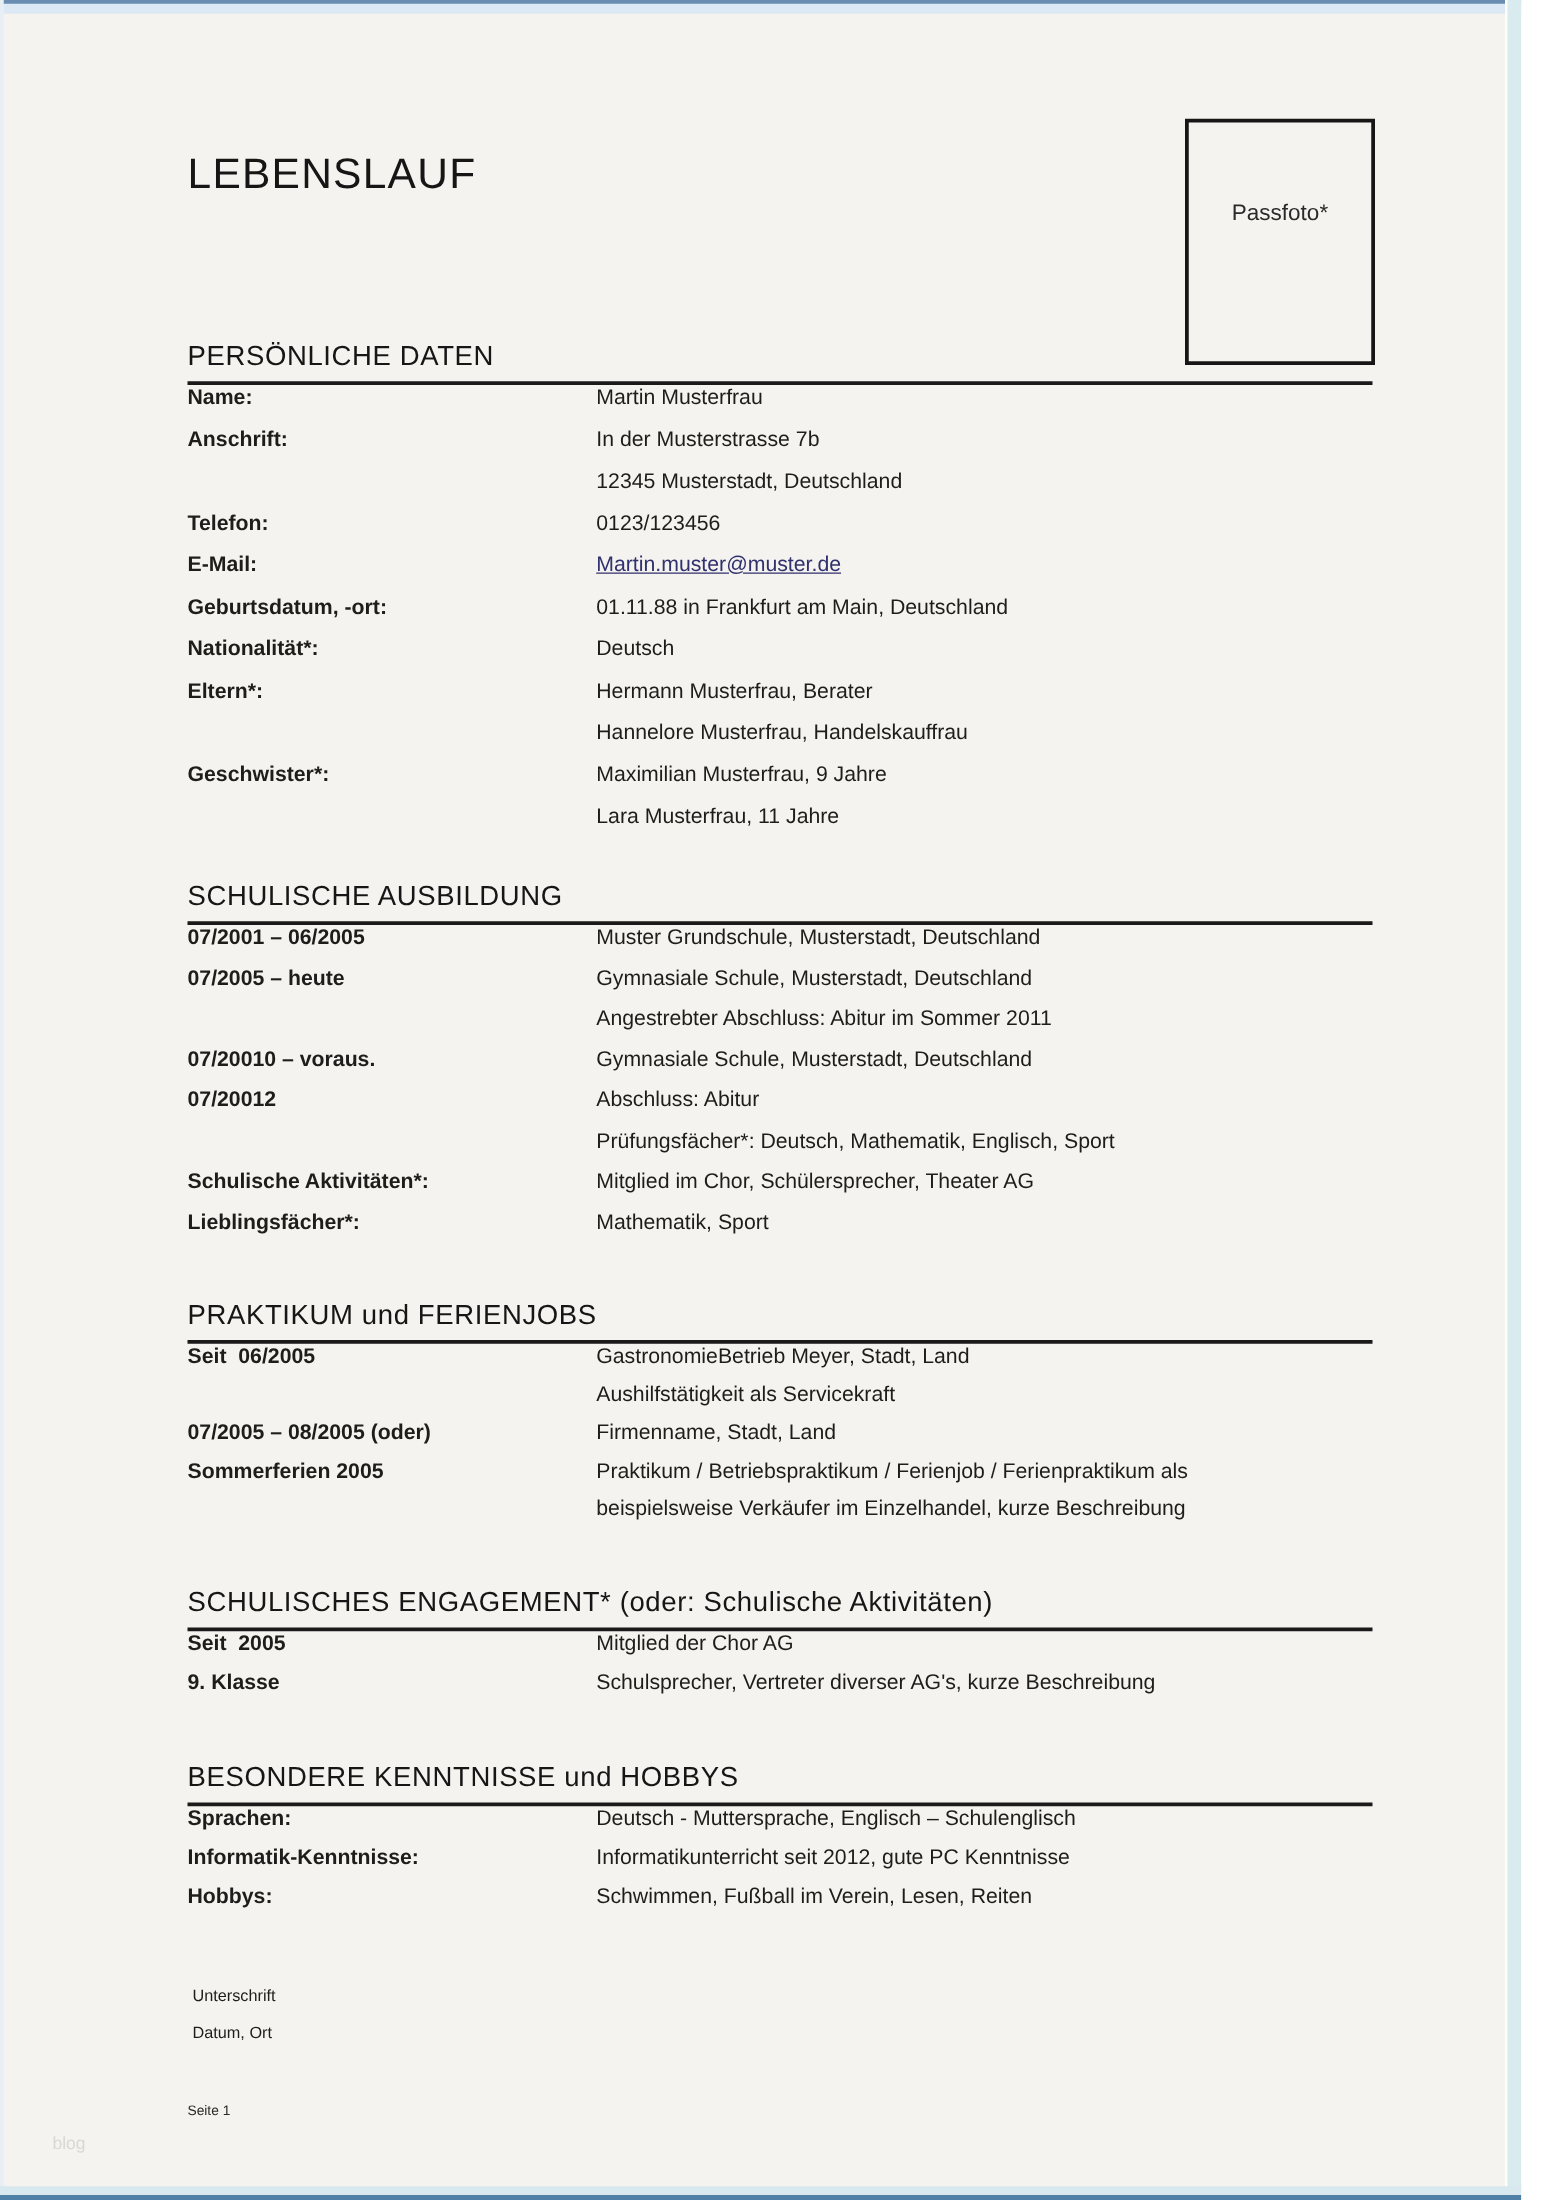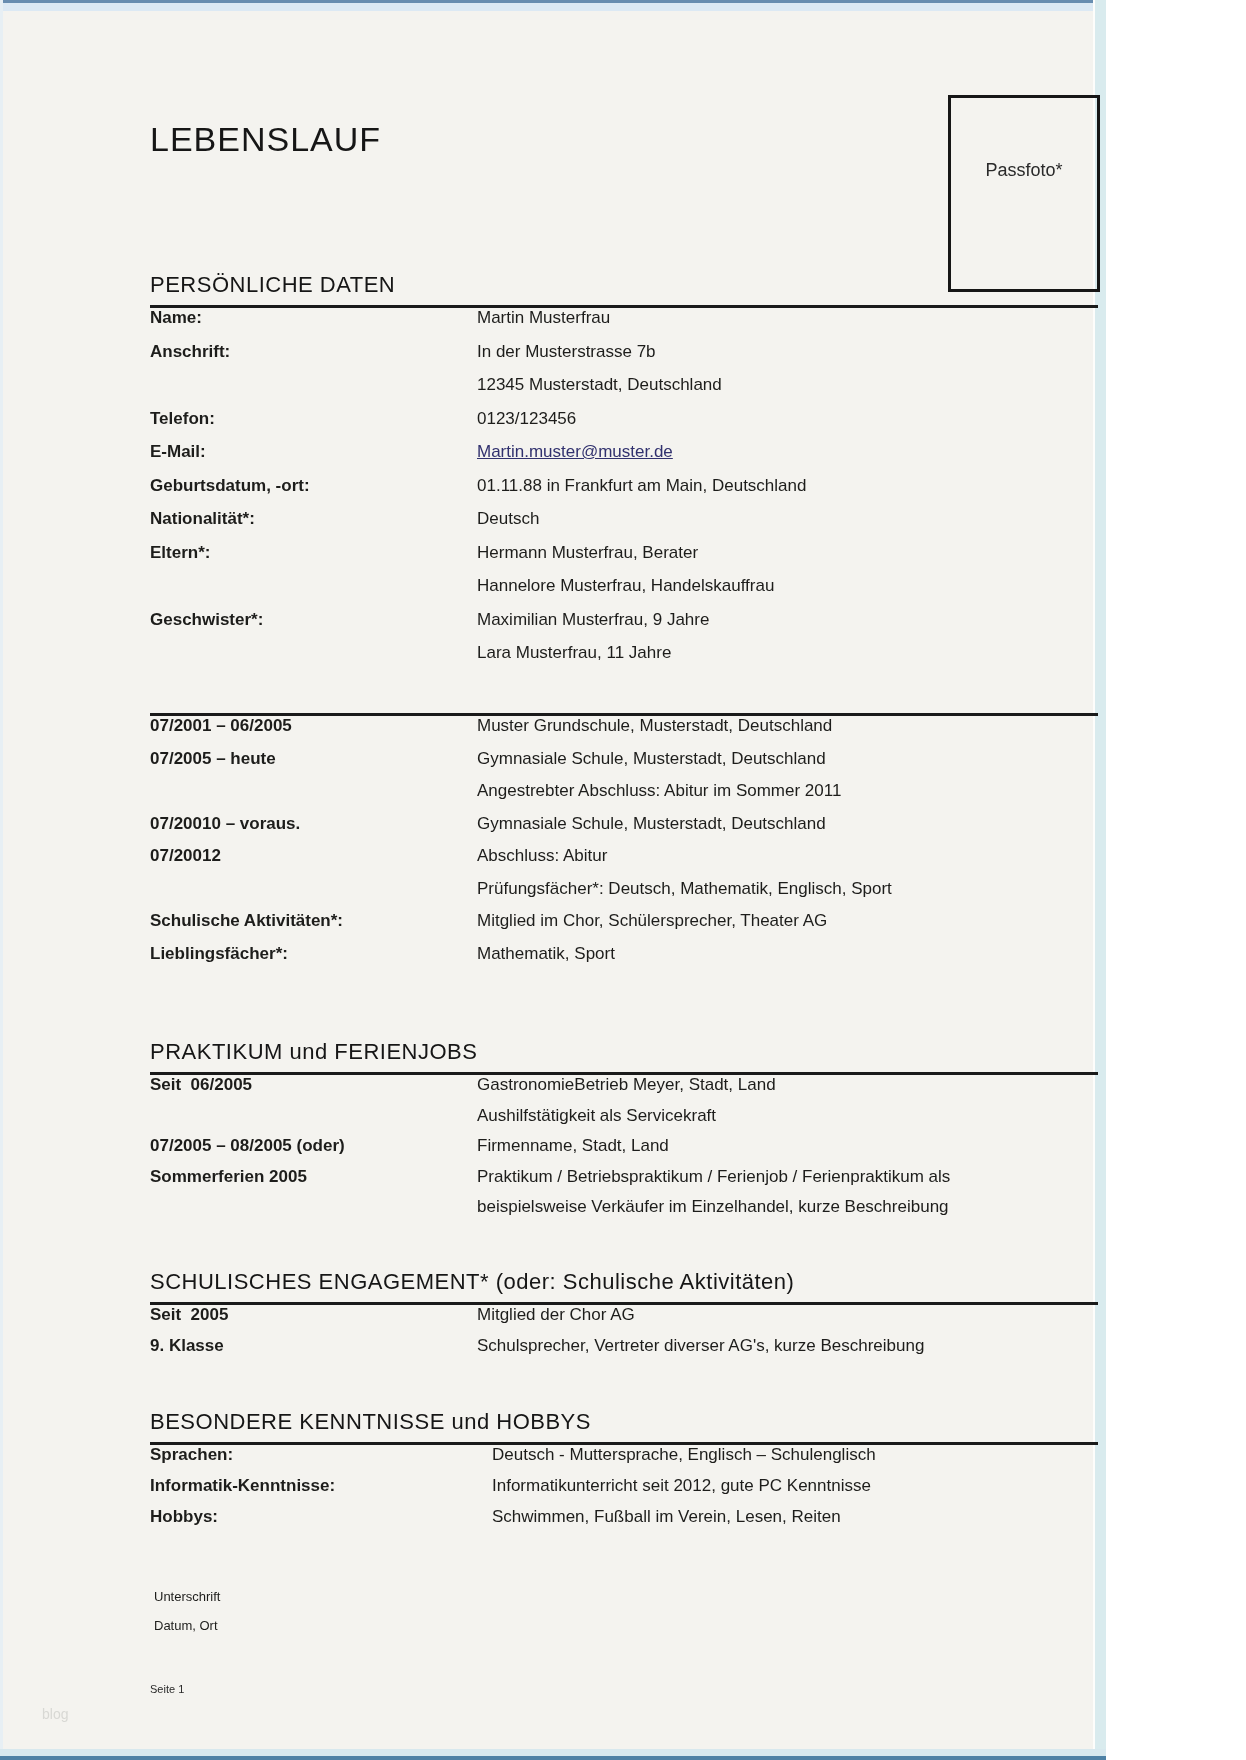--- a/index.html
+++ b/index.html
@@ -1,18 +1,18 @@
 <!DOCTYPE html>
 <html><head>
 <meta charset="utf-8">
 <style>
   html,body{margin:0;padding:0;background:#ffffff;}
   .sheet{
     position:relative;
-    width:1106px;height:1760px;
+    width:1217px;height:1760px;
     background:#f4f3ef;
     color:#1d1d1b;
     font-family:"Liberation Sans",sans-serif;
     overflow:hidden;
     box-sizing:border-box;
   }
   
   .edge-top{position:absolute;top:0;left:0;right:0;height:11px;background:#dce9f4;border-top:3px solid #688db0;box-sizing:border-box;}
   .edge-bottom{position:absolute;bottom:0;left:0;right:0;height:11px;background:#d7e8ee;border-bottom:4px solid #4e81a5;box-sizing:border-box;}
   .edge-right{position:absolute;top:0;right:0;bottom:0;width:11px;background:#d9ebee;border-left:2px solid #fdfdfb;}
@@ -30,21 +30,21 @@
   .section{position:absolute;left:150px;width:948px;font-size:17px;}
   .section h2{margin:0;font-size:22px;font-weight:400;letter-spacing:.5px;line-height:24px;color:#161616;}
   .rule{height:3px;background:#1a1a1a;margin-top:8px;}
   .rows{}
   .row{display:grid;grid-template-columns:327px 1fr;align-items:start;}
   .row .lbl{font-weight:bold;}
   .s-personal  .row{height:33.5px;}
   .s-school    .row{height:32.5px;}
   .s-praktikum .row{height:30.5px;}
   .s-engagement .row{height:31px;}
-  .s-kenntnisse .row{height:31px;gap:15px;}
+  .s-kenntnisse .row{height:31px;}
 
   .email{color:#31316e;text-decoration:underline;cursor:pointer;}
 
   .sig{position:absolute;left:154px;top:1582px;font-size:13px;line-height:29px;}
   .pageno{position:absolute;left:150px;top:1683px;width:948px;text-align:left;font-size:11px;color:#2a2a2a;}
   .watermark{position:absolute;left:42px;top:1706px;font-size:14px;color:#d8d8d4;}
 </style>
 </head>
 <body>
 
@@ -105,20 +105,21 @@
           <div class="val">Maximilian Musterfrau, 9 Jahre</div>
         </div>
       <div class="row">
           <div class="lbl"></div>
           <div class="val">Lara Musterfrau, 11 Jahre</div>
         </div>
     </div>
   </div>
 
   <div class="section s-school" style="top:705px">
+    <h2>SCHULISCHE AUSBILDUNG</h2>
     <div class="rule"></div>
     <div class="rows">
       <div class="row">
           <div class="lbl">07/2001 – 06/2005</div>
           <div class="val">Muster Grundschule, Musterstadt, Deutschland</div>
         </div>
       <div class="row">
           <div class="lbl">07/2005 – heute</div>
           <div class="val">Gymnasiale Schule, Musterstadt, Deutschland</div>
         </div>

